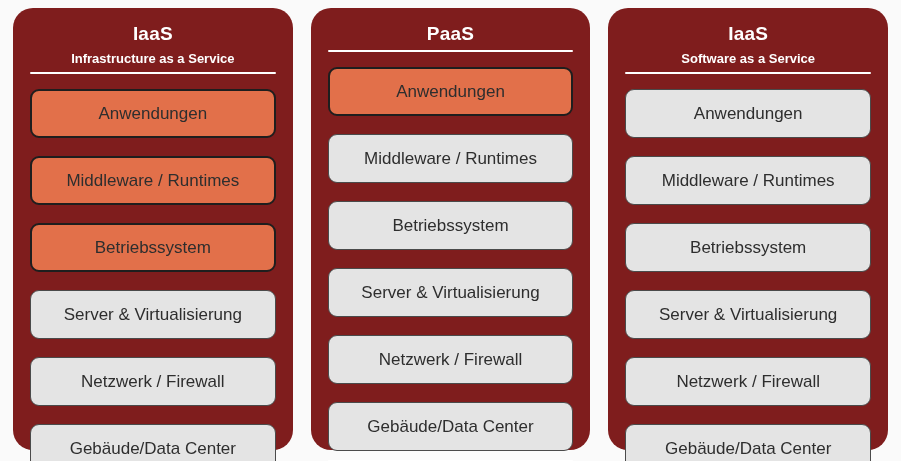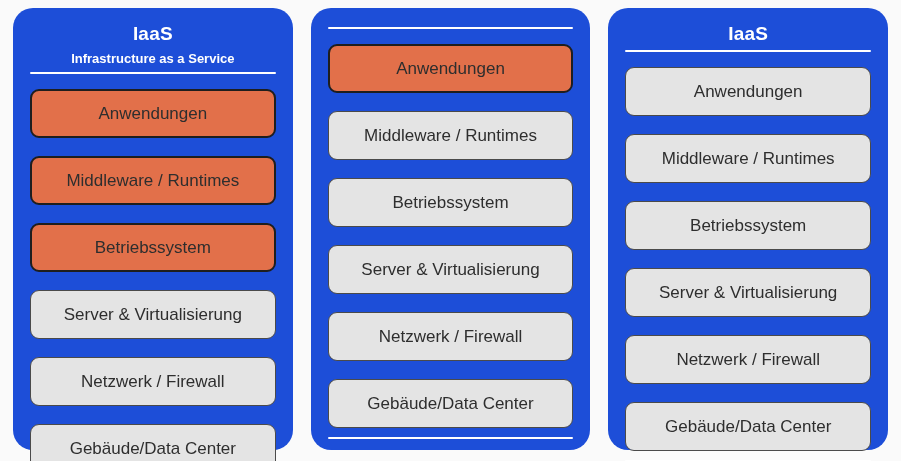--- a/index.html
+++ b/index.html
@@ -21,21 +21,21 @@
     box-sizing: border-box;
     display: flex;
     flex-direction: row;
     align-items: stretch;
     padding: 8px 13px 11px 13px;
     gap: 18px;
   }
 
   .service-card {
     flex: 1 1 0;
-    background: #1d4ed8;
+    background: #7f1d1d;
     border-radius: 20px;
     box-sizing: border-box;
     padding: 14px 17px 0 17px;
     display: flex;
     flex-direction: column;
     min-width: 0;
   }
 
   .card-header {
     text-align: center;
@@ -126,35 +126,37 @@
         <div class="layer-box highlight">Middleware / Runtimes</div>
         <div class="layer-box highlight">Betriebssystem</div>
         <div class="layer-box neutral">Server &amp; Virtualisierung</div>
         <div class="layer-box neutral">Netzwerk / Firewall</div>
         <div class="layer-box neutral">Gebäude/Data Center</div>
       </div>
       <div class="footer-rule"></div>
     </div>
     <div class="service-card">
       <div class="card-header">
+        <div class="card-title">PaaS</div>
       </div>
       <div class="header-rule"></div>
       <div class="layer-stack">
         <div class="layer-box highlight">Anwendungen</div>
         <div class="layer-box neutral">Middleware / Runtimes</div>
         <div class="layer-box neutral">Betriebssystem</div>
         <div class="layer-box neutral">Server &amp; Virtualisierung</div>
         <div class="layer-box neutral">Netzwerk / Firewall</div>
         <div class="layer-box neutral">Gebäude/Data Center</div>
       </div>
       <div class="footer-rule"></div>
     </div>
     <div class="service-card">
       <div class="card-header">
         <div class="card-title">IaaS</div>
+        <div class="card-subtitle">Software as a Service</div>
       </div>
       <div class="header-rule"></div>
       <div class="layer-stack">
         <div class="layer-box neutral">Anwendungen</div>
         <div class="layer-box neutral">Middleware / Runtimes</div>
         <div class="layer-box neutral">Betriebssystem</div>
         <div class="layer-box neutral">Server &amp; Virtualisierung</div>
         <div class="layer-box neutral">Netzwerk / Firewall</div>
         <div class="layer-box neutral">Gebäude/Data Center</div>
       </div>

